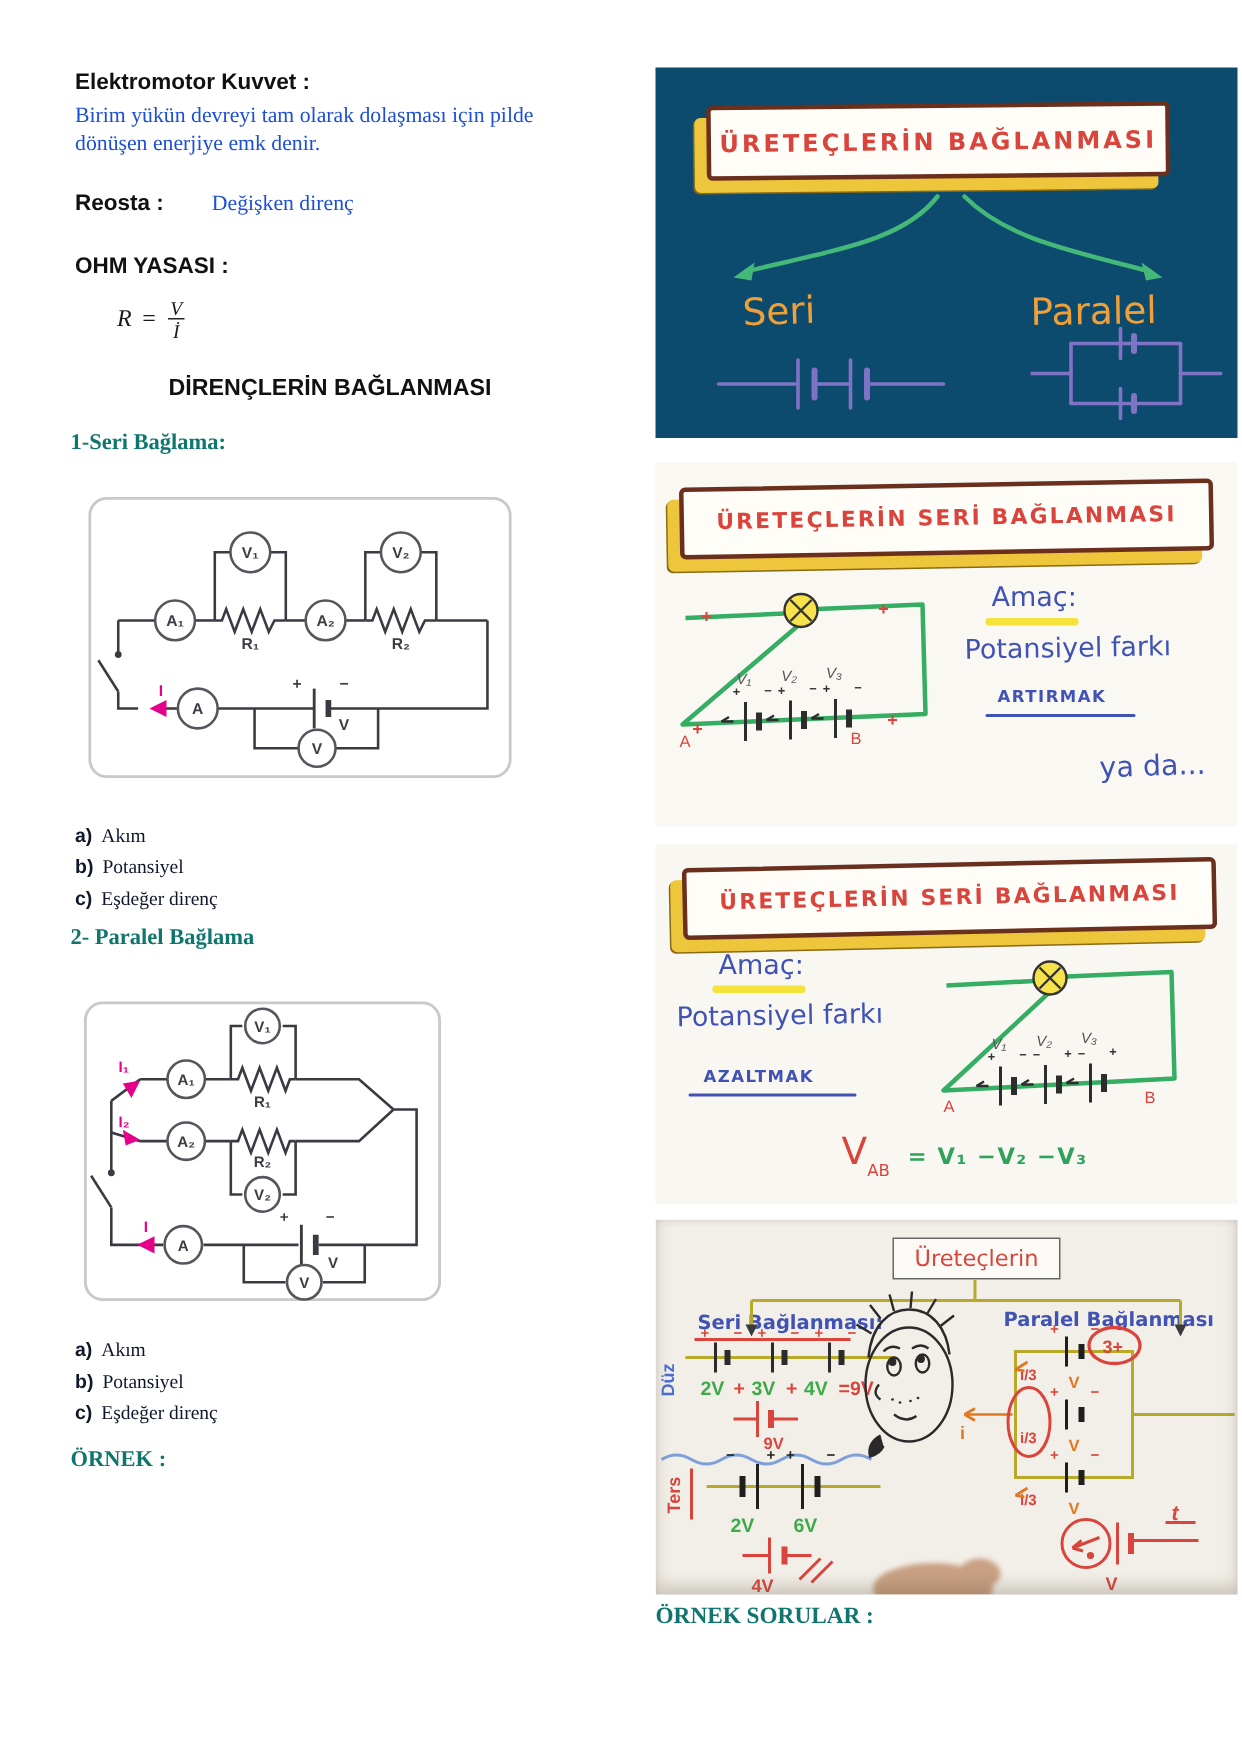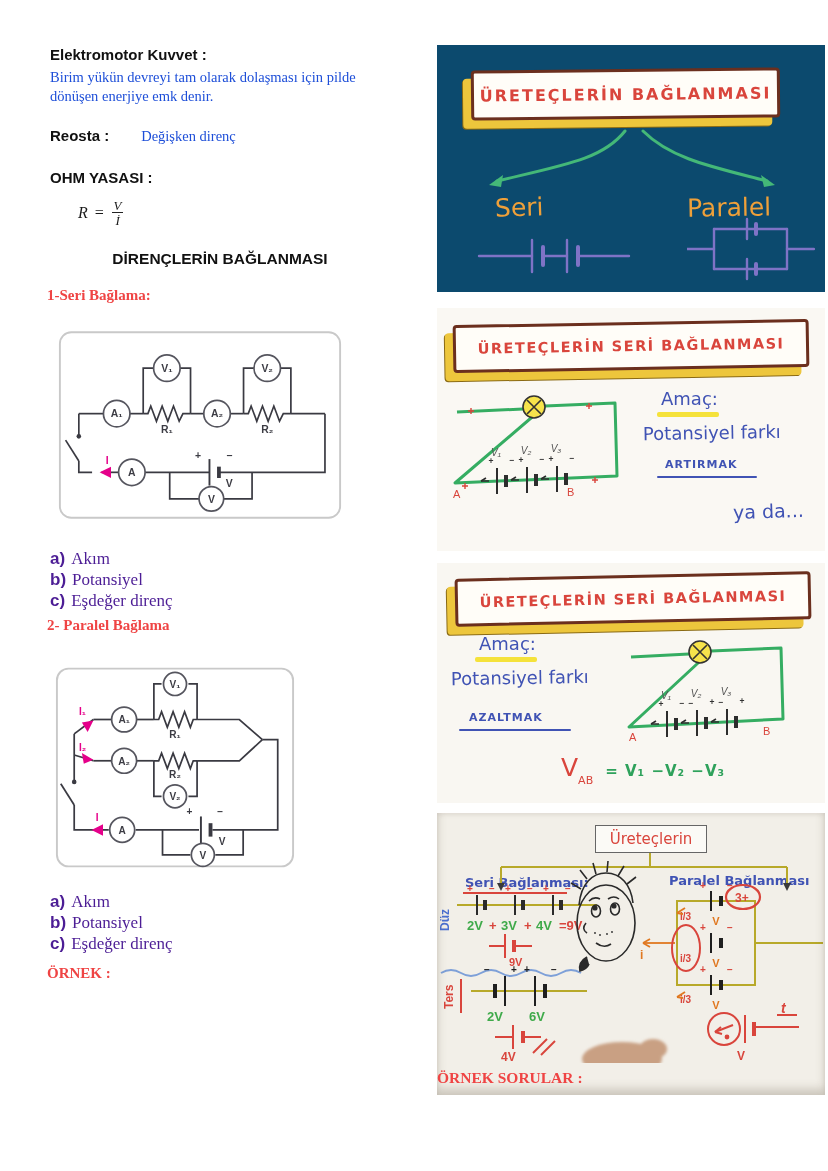--- a/index.html
+++ b/index.html
@@ -3,23 +3,23 @@
 <meta charset="utf-8">
 <style>
   html,body{margin:0;padding:0;background:#fff;}
   #page{position:relative;width:828px;height:1171px;background:#ffffff;overflow:hidden;
         font-family:"Liberation Serif",serif;color:#1a1a1a;}
   .abs{position:absolute;}
   .serif{font-family:"Liberation Serif",serif;}
   .b{font-weight:bold;}
   .h-sans{font-family:"Liberation Sans",sans-serif;font-weight:bold;font-size:15px;color:#111;}
   .body-text{font-size:14.5px;line-height:19px;color:#1d4ed8;}
-  .list-row{font-size:17px;color:#4c1d95;}
+  .list-row{font-size:13px;color:#0f172a;}
   .list-key{font-family:"Liberation Sans",sans-serif;font-weight:bold;margin-right:6px;}
-  .serif-h{font-weight:bold;font-size:15px;color:#ef4444;}
+  .serif-h{font-weight:bold;font-size:15px;color:#0f766e;}
   
   .formula{font-style:italic;font-size:16px;display:flex;align-items:center;gap:6px;}
   .frac{display:inline-flex;flex-direction:column;align-items:center;font-size:13px;line-height:13px;}
   .frac .den{border-top:1px solid #222;padding:1px 3px 0 3px;}
   .frac .num{padding:0 3px;}
   
   .board{position:absolute;width:388px;overflow:hidden;}
   .banner{position:absolute;background:#fffdf8;border:3px solid #6b2f1e;border-radius:4px;
           box-shadow:-8px 8px 0 #edc63c, -9px 9px 0 #8a6a14;
           display:flex;align-items:center;justify-content:center;}
@@ -324,21 +324,21 @@
         <text x="6" y="106">A</text>
         <text x="140" y="100">B</text>
       </g>
     </svg>
     <div class="abs" style="left:124px;top:190px;">
       <span class="red-hand" style="font-size:25px;">V</span><span class="red-hand" style="font-size:11px;vertical-align:-8px;">AB</span>
       <span class="green-hand b" style="font-size:15px;letter-spacing:1px;margin-left:8px;">= V₁ −V₂ −V₃</span>
     </div>
   </div>
 
-  <div class="board" style="left:437px;top:813px;height:282px;background:#f2efe8;">
+  <div class="board" style="left:437px;top:813px;height:250px;background:#f2efe8;">
     <div class="abs" style="left:158px;top:12px;width:110px;height:26px;border:1.5px solid #666;background:#fbfaf6;display:flex;align-items:center;justify-content:center;">
       <span class="red-hand" style="font-size:15px;">Üreteçlerin</span>
     </div>
     <div class="abs blue-hand b" style="left:28px;top:62px;font-size:13px;">Seri Bağlanması:</div>
     <div class="abs" style="left:26px;top:79px;width:104px;height:2px;background:#d9453c;"></div>
     <div class="abs blue-hand b" style="left:232px;top:60px;font-size:13px;">Paralel Bağlanması</div>
 
     <svg class="abs" style="left:0;top:0;" width="388" height="250" viewBox="0 0 388 250">
 
       <g stroke="#b8a92a" stroke-width="2" fill="none">

